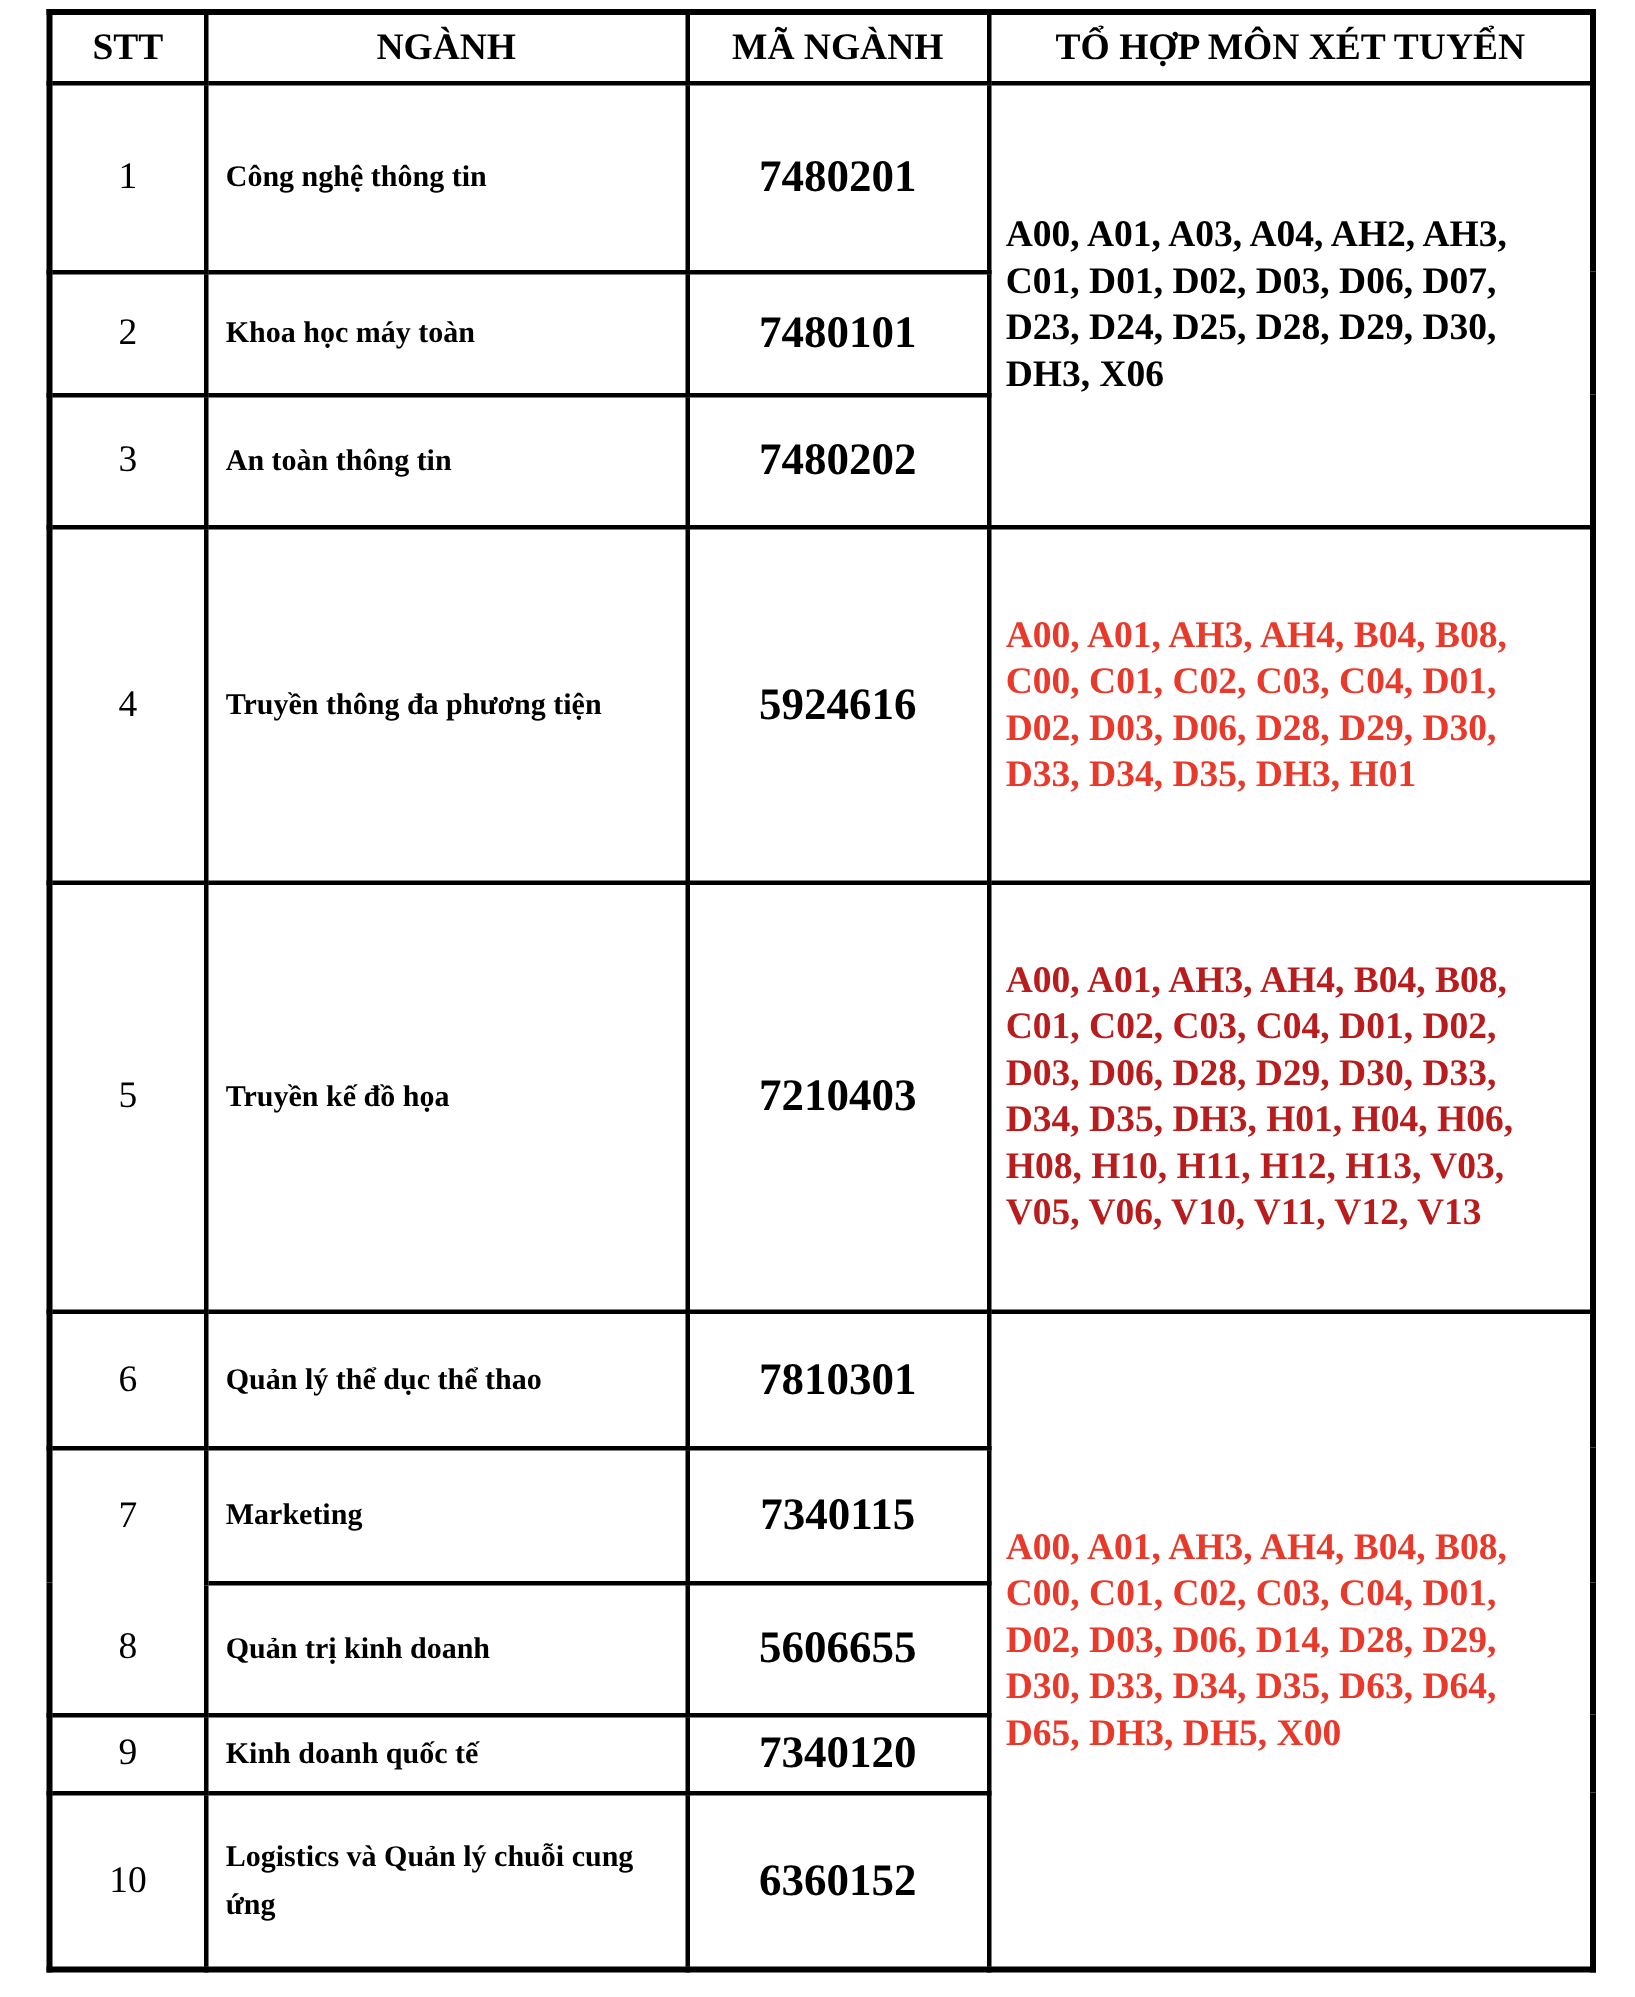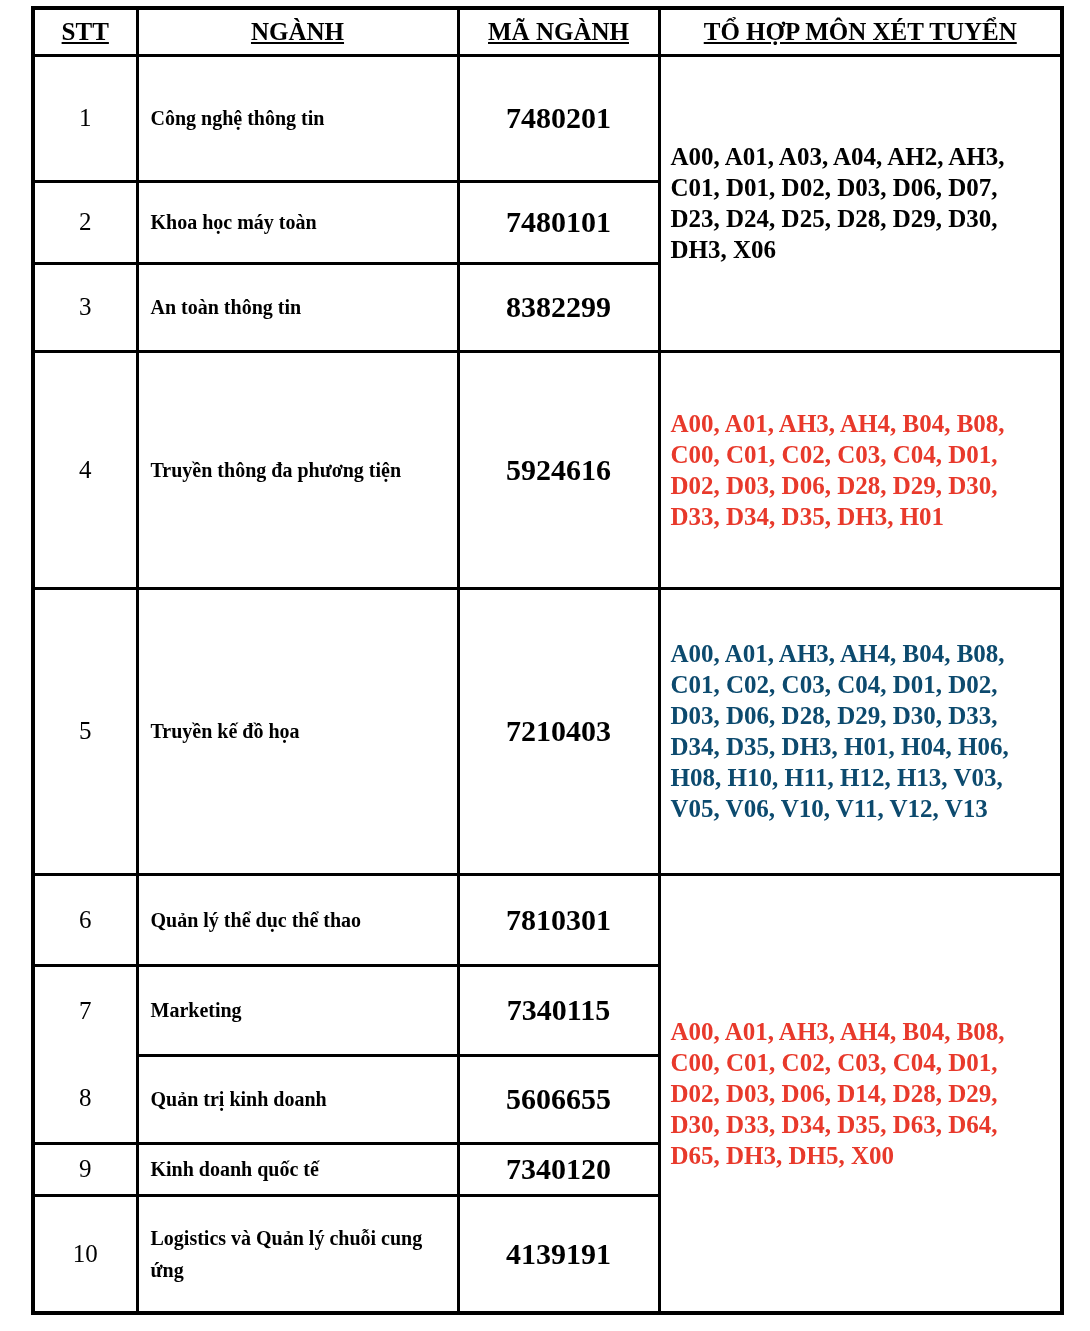--- a/index.html
+++ b/index.html
@@ -29,21 +29,20 @@
   table.admission td {
     border: 3px solid #000000;
     vertical-align: middle;
     background: #ffffff;
     overflow: hidden;
   }
   th.h-cell {
     font-size: 25px;
     font-weight: bold;
     padding: 2px 4px;
-    text-decoration: underline;
   }
   td.stt {
     font-size: 25px;
     font-weight: normal;
     text-align: center;
     padding: 0 2px;
   }
   td.nganh {
     font-size: 20px;
     font-weight: bold;
@@ -107,33 +106,33 @@
         <td class="combo" rowspan="3" style="color: #000000;">A00, A01, A03, A04, AH2, AH3, C01, D01, D02, D03, D06, D07, D23, D24, D25, D28, D29, D30, DH3, X06</td>
       </tr>
       <tr class="r2">
         <td class="stt">2</td>
         <td class="nganh">Khoa học máy toàn</td>
         <td class="ma">7480101</td>
       </tr>
       <tr class="r3">
         <td class="stt">3</td>
         <td class="nganh">An toàn thông tin</td>
-        <td class="ma">8382299</td>
+        <td class="ma">7480202</td>
       </tr>
       <tr class="r4">
         <td class="stt">4</td>
         <td class="nganh">Truyền thông đa phương tiện</td>
         <td class="ma">5924616</td>
         <td class="combo" style="color: rgb(232, 57, 43);">A00, A01, AH3, AH4, B04, B08, C00, C01, C02, C03, C04, D01, D02, D03, D06, D28, D29, D30, D33, D34, D35, DH3, H01</td>
       </tr>
       <tr class="r5">
         <td class="stt">5</td>
         <td class="nganh">Truyền kế đồ họa</td>
         <td class="ma">7210403</td>
-        <td class="combo" style="color: #0c4a6e;">A00, A01, AH3, AH4, B04, B08, C01, C02, C03, C04, D01, D02, D03, D06, D28, D29, D30, D33, D34, D35, DH3, H01, H04, H06, H08, H10, H11, H12, H13, V03, V05, V06, V10, V11, V12, V13</td>
+        <td class="combo" style="color: #b91c1c;">A00, A01, AH3, AH4, B04, B08, C01, C02, C03, C04, D01, D02, D03, D06, D28, D29, D30, D33, D34, D35, DH3, H01, H04, H06, H08, H10, H11, H12, H13, V03, V05, V06, V10, V11, V12, V13</td>
       </tr>
       <tr class="r6">
         <td class="stt">6</td>
         <td class="nganh">Quản lý thể dục thể thao</td>
         <td class="ma">7810301</td>
         <td class="combo" rowspan="5" style="color: rgb(232, 57, 43);">A00, A01, AH3, AH4, B04, B08, C00, C01, C02, C03, C04, D01, D02, D03, D06, D14, D28, D29, D30, D33, D34, D35, D63, D64, D65, DH3, DH5, X00</td>
       </tr>
       <tr class="r7">
         <td class="stt">7</td>
         <td class="nganh">Marketing</td>
@@ -145,17 +144,17 @@
         <td class="ma">5606655</td>
       </tr>
       <tr class="r9">
         <td class="stt">9</td>
         <td class="nganh">Kinh doanh quốc tế</td>
         <td class="ma">7340120</td>
       </tr>
       <tr class="r10">
         <td class="stt">10</td>
         <td class="nganh">Logistics và Quản lý chuỗi cung ứng</td>
-        <td class="ma">4139191</td>
+        <td class="ma">6360152</td>
       </tr>
     </tbody>
   </table>
 </div>
 
 </body></html>

